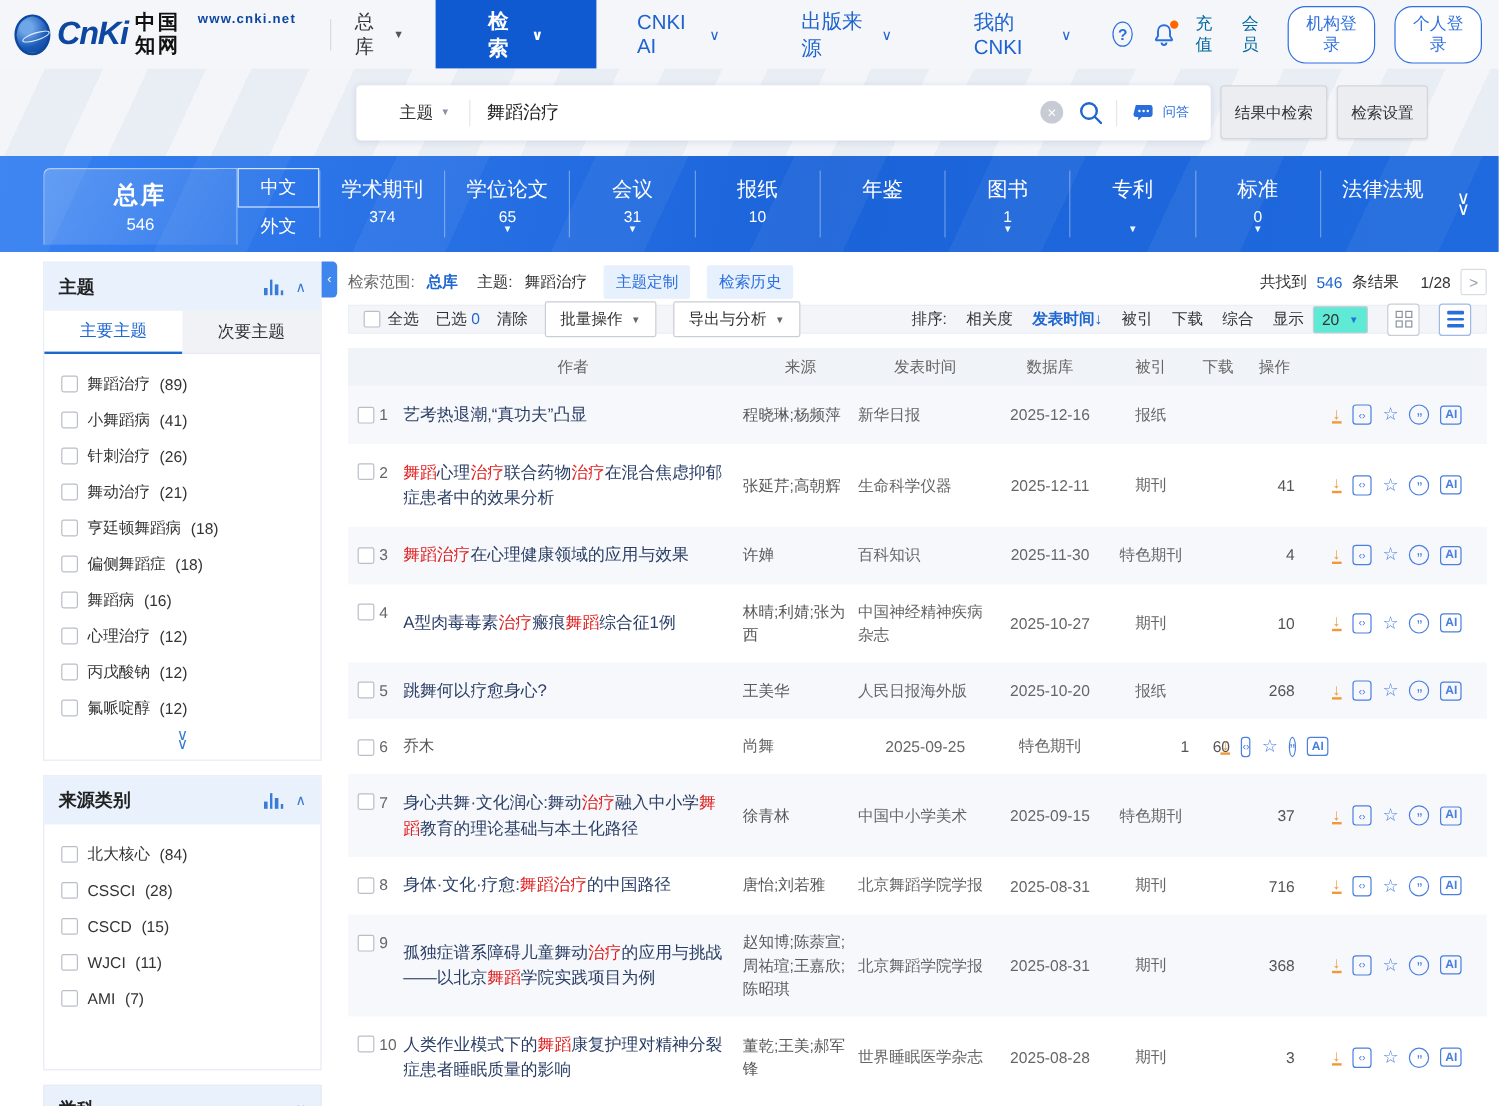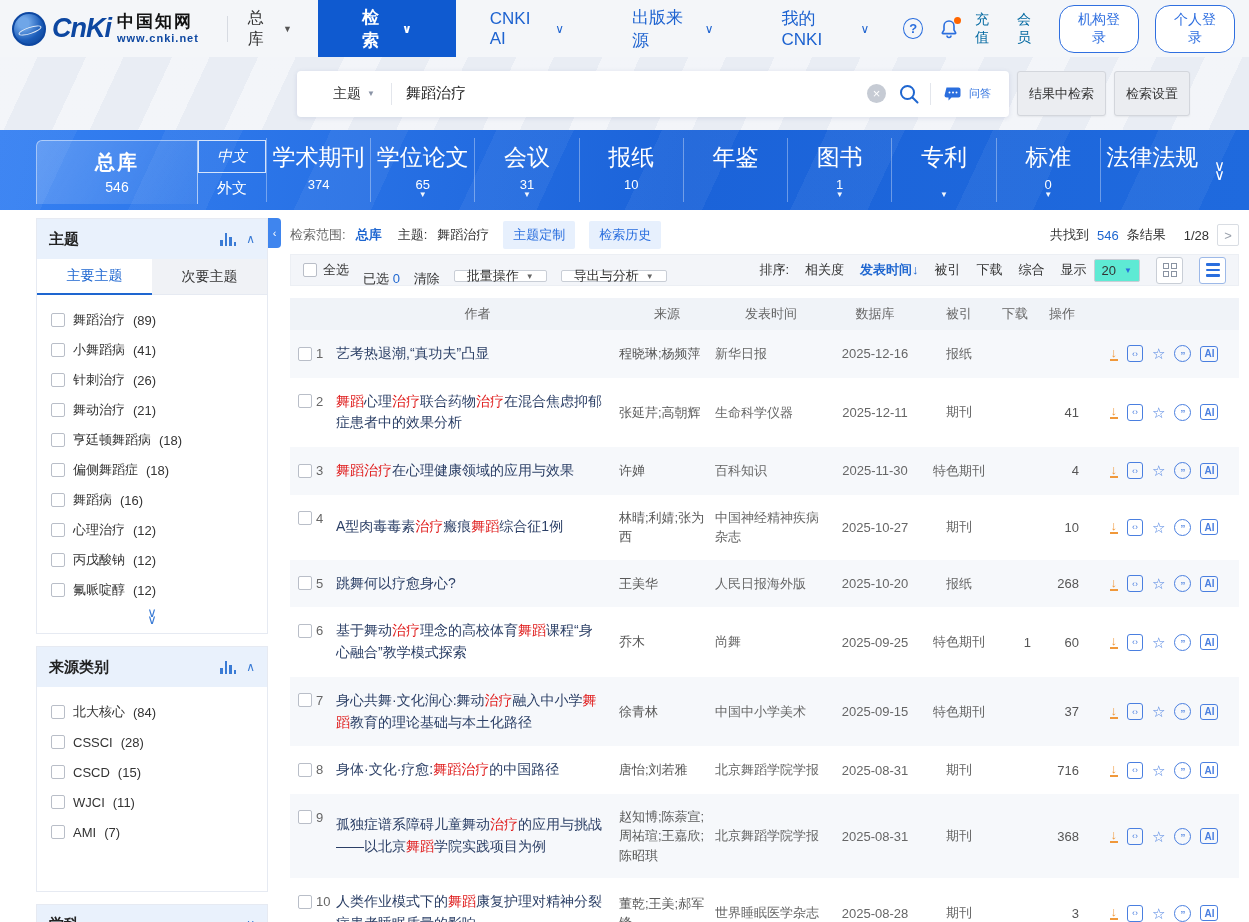--- a/index.html
+++ b/index.html
@@ -8,21 +8,21 @@
 
   
   .topbar { height:57px; background:#f4f6f9; display:flex; align-items:stretch; }
   .logo { display:flex; align-items:center; gap:6px; padding:0 14px 0 12px; }
   .logo-globe { width:34px; height:34px; border-radius:50%;
     background:radial-gradient(circle at 32% 30%, #6fa6e8 0 18%, #1a5bb8 60%, #0d3f8c 100%);
     border:2px solid #0d47a1; position:relative; }
   .logo-globe::after{ content:""; position:absolute; left:4px; top:13px; width:22px; height:5px;
     border-radius:50%; border:1.5px solid rgba(255,255,255,.85); transform:rotate(-18deg); }
   .logo-brand { font-size:27px; font-weight:bold; font-style:italic; color:#0d47a1; letter-spacing:-1px; }
-  .logo-col { display:flex; flex-direction:column; line-height:1.1; }
+  .logo-col { display:flex; flex-direction:row; line-height:1.1; }
   .logo-zh { font-size:17px; font-weight:bold; color:#111; letter-spacing:2px; }
   .logo-url { font-size:11px; font-weight:bold; color:#0d47a1; letter-spacing:1px; }
   .top-sep { width:1px; height:26px; background:#d7dbe2; align-self:center; margin:0 14px; }
   .db-switch { display:flex; align-items:center; gap:5px; font-size:16px; color:#333; padding:0 26px 0 6px; cursor:pointer; }
   .caret-dn { font-size:9px; color:#555; }
   .menu { display:flex; align-items:center; gap:8px; font-size:17px; padding:4px 34px; cursor:pointer; color:#1e63d0; }
   .menu .vee { font-size:12px; }
   .menu.active { background:#0f5ad0; color:#fff; font-weight:bold; padding:0 44px; }
   .top-right { margin-left:auto; display:flex; align-items:center; gap:16px; padding-right:14px; }
   .q-icon { width:21px; height:21px; border:1.5px solid #2a6ede; border-radius:50%; color:#2a6ede;
@@ -57,26 +57,26 @@
     display:flex; align-items:center; padding-left:36px; }
   .bluebar::before{ content:""; position:absolute; inset:0;
     background:repeating-linear-gradient(115deg, rgba(255,255,255,.05) 0 70px, rgba(255,255,255,0) 70px 150px); pointer-events:none;}
   .db-total { display:flex; margin-top:4px; position:relative; z-index:1; }
   .total-box { width:162px; height:64px; border:1px solid rgba(255,255,255,.5); border-bottom:none;
     border-radius:6px 0 0 0; background:linear-gradient(120deg, rgba(255,255,255,.2), rgba(255,255,255,.04));
     color:#fff; text-align:center; cursor:pointer; }
   .total-box .t1 { font-size:20px; font-weight:bold; margin-top:8px; letter-spacing:2px; }
   .total-box .t2 { font-size:14px; margin-top:3px; }
   .lang-col { width:68px; display:flex; flex-direction:column; color:#fff; font-size:15px; text-align:center; }
-  .lang-zh { height:33px; border:1px solid rgba(255,255,255,.8); display:flex; align-items:center; justify-content:center; cursor:pointer;font-style:italic; }
+  .lang-zh { height:33px; border:1px solid rgba(255,255,255,.8); display:flex; align-items:center; justify-content:center; cursor:pointer; }
   .lang-en { height:31px; display:flex; align-items:center; justify-content:center; cursor:pointer; }
   .db-items { flex:1; display:flex; align-items:center; position:relative; z-index:1; height:100%; }
   .db-item { flex:1; color:#fff; text-align:center; cursor:pointer; padding:4px 0;
     border-left:1px solid rgba(255,255,255,.35); min-width:0; }
-  .db-label { font-size:23px; }
+  .db-label { font-size:17px; }
   .db-count { font-size:13px; margin-top:4px; min-height:15px; }
   .db-caret { font-size:8px; line-height:6px; opacity:.95; }
   .db-caret.off { visibility:hidden; }
   .dbl-chev { color:#fff; display:flex; flex-direction:column; line-height:9px; font-size:15px;
     padding:0 24px 0 10px; cursor:pointer; position:relative; z-index:1; }
 
   
   .layout { display:flex; gap:22px; padding:8px 10px 0 36px; align-items:flex-start; }
   aside { width:232px; flex:none; position:relative; }
   .collapse-tab { position:absolute; right:-13px; top:0; width:13px; height:30px; background:#3f85ee;
@@ -108,22 +108,22 @@
   .crumb .lbl { color:#666; }
   .crumb .scope { color:#1e66d0; font-weight:bold; }
   .crumb .val { color:#333; }
   .lite-btn { background:#e7f0fd; color:#2a6ede; padding:5px 10px; border-radius:2px; cursor:pointer; margin-left:4px; }
   .crumb-right { margin-left:auto; display:flex; align-items:center; gap:8px; }
   .found-num { color:#1e66d0; }
   .page-ind { margin-left:10px; color:#333; }
   .next-btn { width:22px; height:22px; border:1px solid #d9dde3; border-radius:2px; background:#fff; color:#99a0ab;
     display:flex; align-items:center; justify-content:center; font-size:13px; cursor:pointer; }
 
-  .toolbar { background:#f3f5f9; border:1px solid #eceff4; height:24px; display:flex; 
-    gap:14px; padding:15px 12px; font-size:13px; margin-top:2px; }
+  .toolbar { background:#f3f5f9; border:1px solid #eceff4; height:24px; display:flex; align-items:center;
+    gap:14px; padding:0 12px; font-size:13px; margin-top:2px; }
   .sel-all { display:flex; align-items:center; gap:6px; cursor:pointer; }
   .sel-count { color:#1e66d0; }
   .clear-link { cursor:pointer; }
   .tb-btn { background:#fff; border:1px solid #c9ced6; border-radius:2px; padding:5px 12px; display:flex;
     align-items:center; gap:7px; cursor:pointer; color:#333; }
   .tb-btn .caret-dn { font-size:8px; color:#666; }
   .sorts { margin-left:auto; display:flex; align-items:center; gap:16px; }
   .sort-lbl { color:#333; }
   .sort-opt { color:#333; cursor:pointer; }
   .sort-opt.on { color:#1e66d0; font-weight:bold; }
@@ -617,21 +617,20 @@
       <span class="icon-star">☆</span>
       <span class="icon-quote">”</span>
       <span class="icon-ai f-ai">AI</span>
     </div>
   </div>
         <div class="trow grid-cols">
     <div class="c-sel">
       <span class="chk-box"></span>
       <span class="rownum f-num">6</span>
     </div>
-    <div class="c-title f-title"><span>基于舞动</span><span class="hl">治疗</span><span>理念的高校体育</span><span class="hl">舞蹈</span><span>课程“身心融合”教学模式探索</span></div>
     <div class="c-auth f-auth">乔木</div>
     <div class="c-src f-src">尚舞</div>
     <div class="c-date f-date">2025-09-25</div>
     <div class="c-db f-db">特色期刊</div>
     <div class="c-cited f-cited">1</div>
     <div class="c-dl f-dl">60</div>
     <div class="c-ops">
       <span class="icon-dl">↓</span>
       <span class="icon-doc">‹›</span>
       <span class="icon-star">☆</span>

